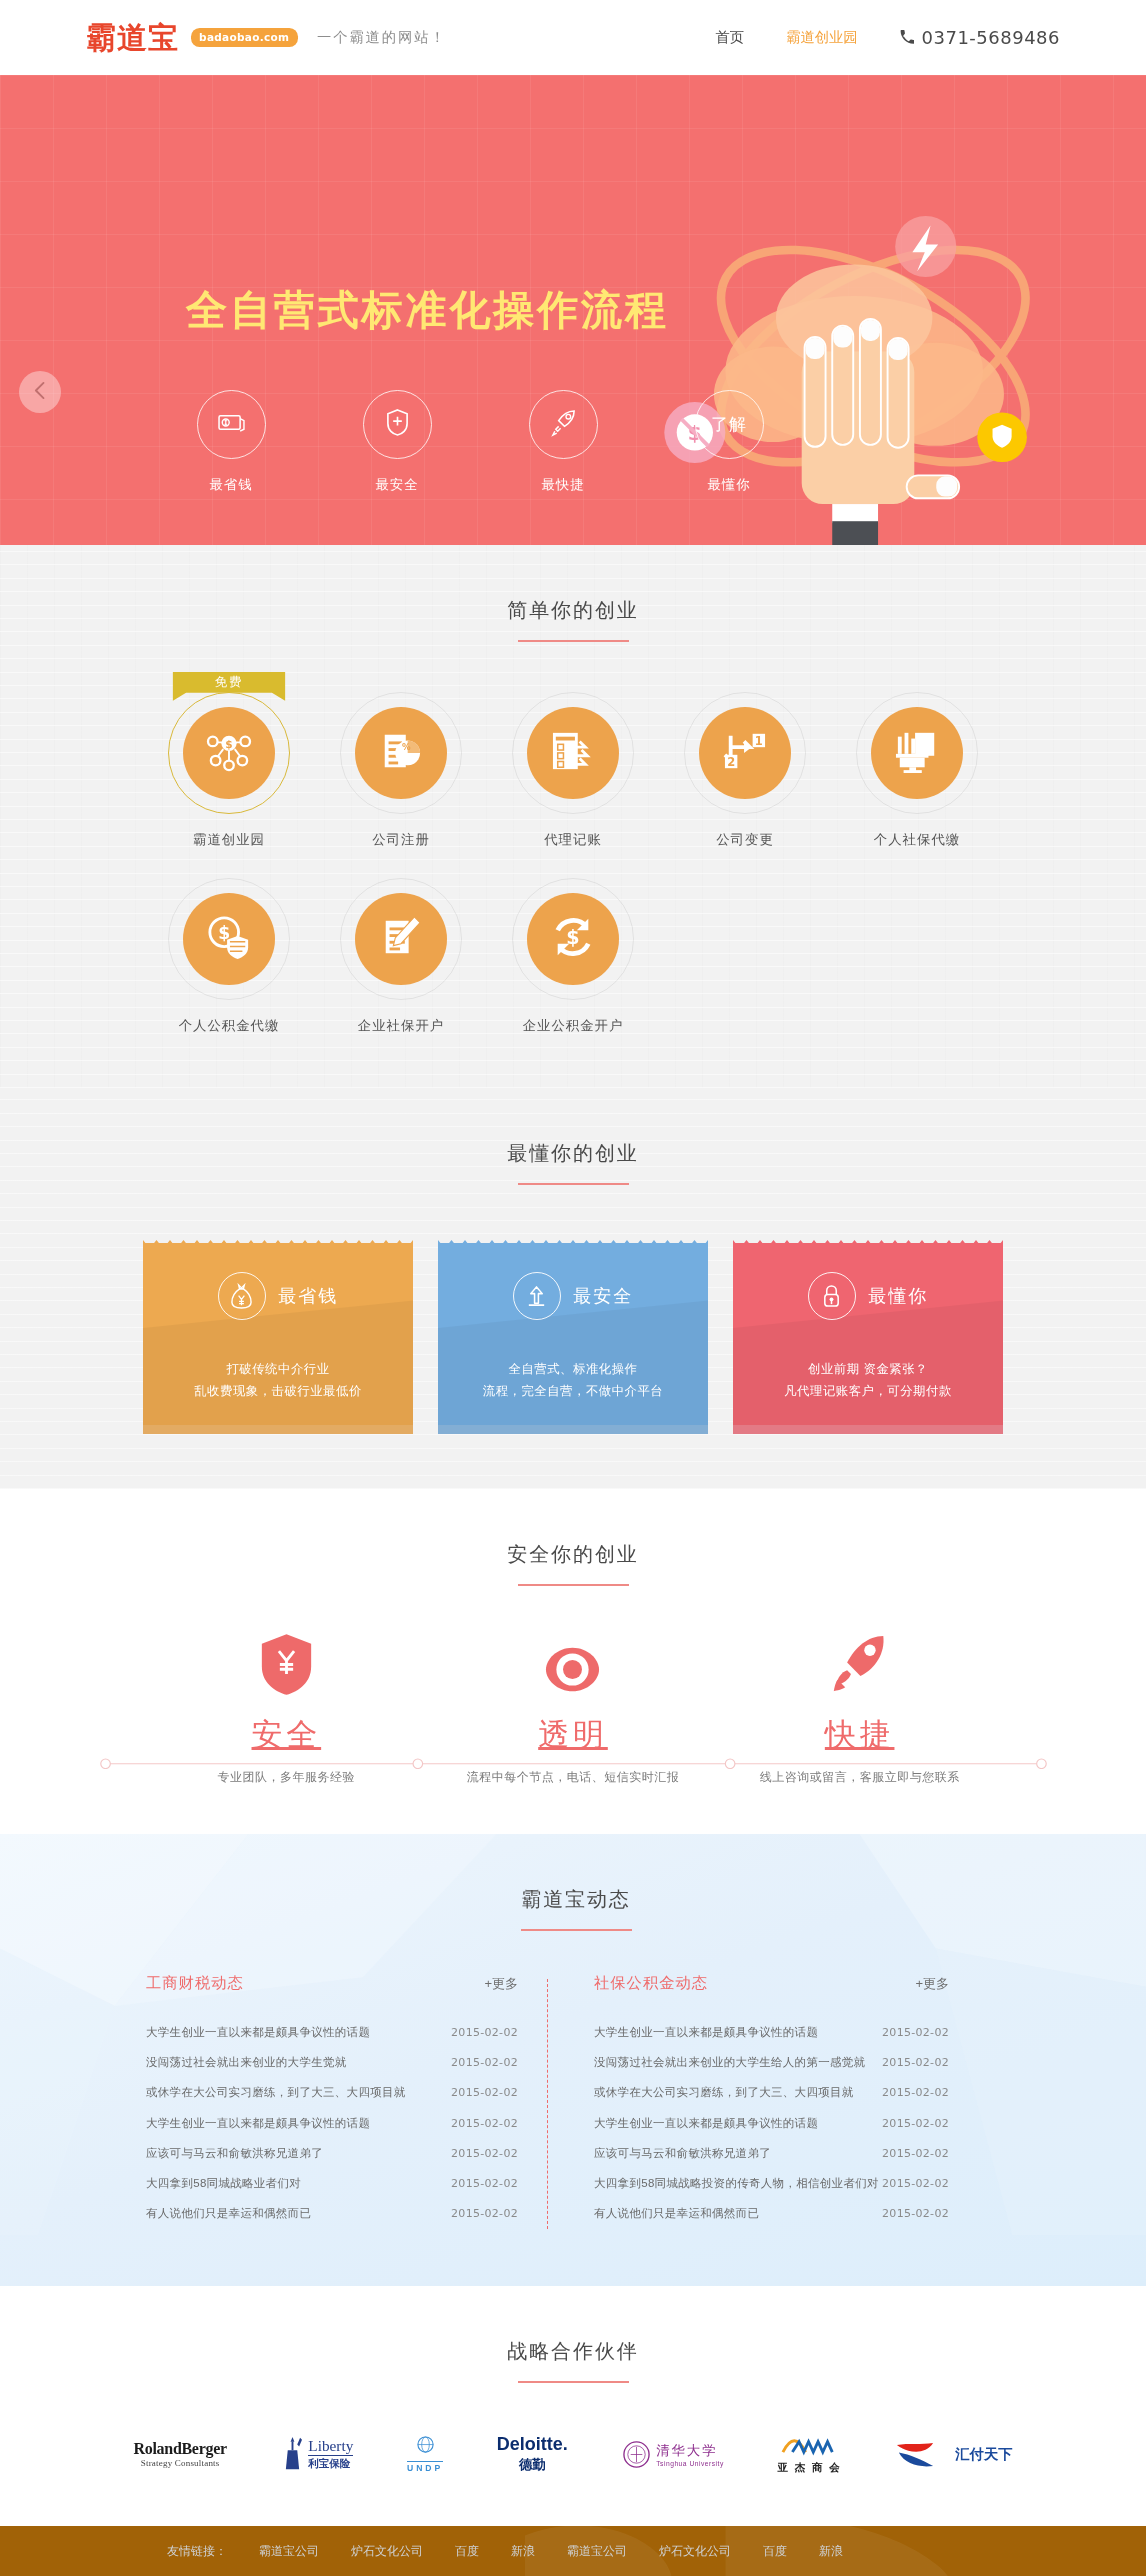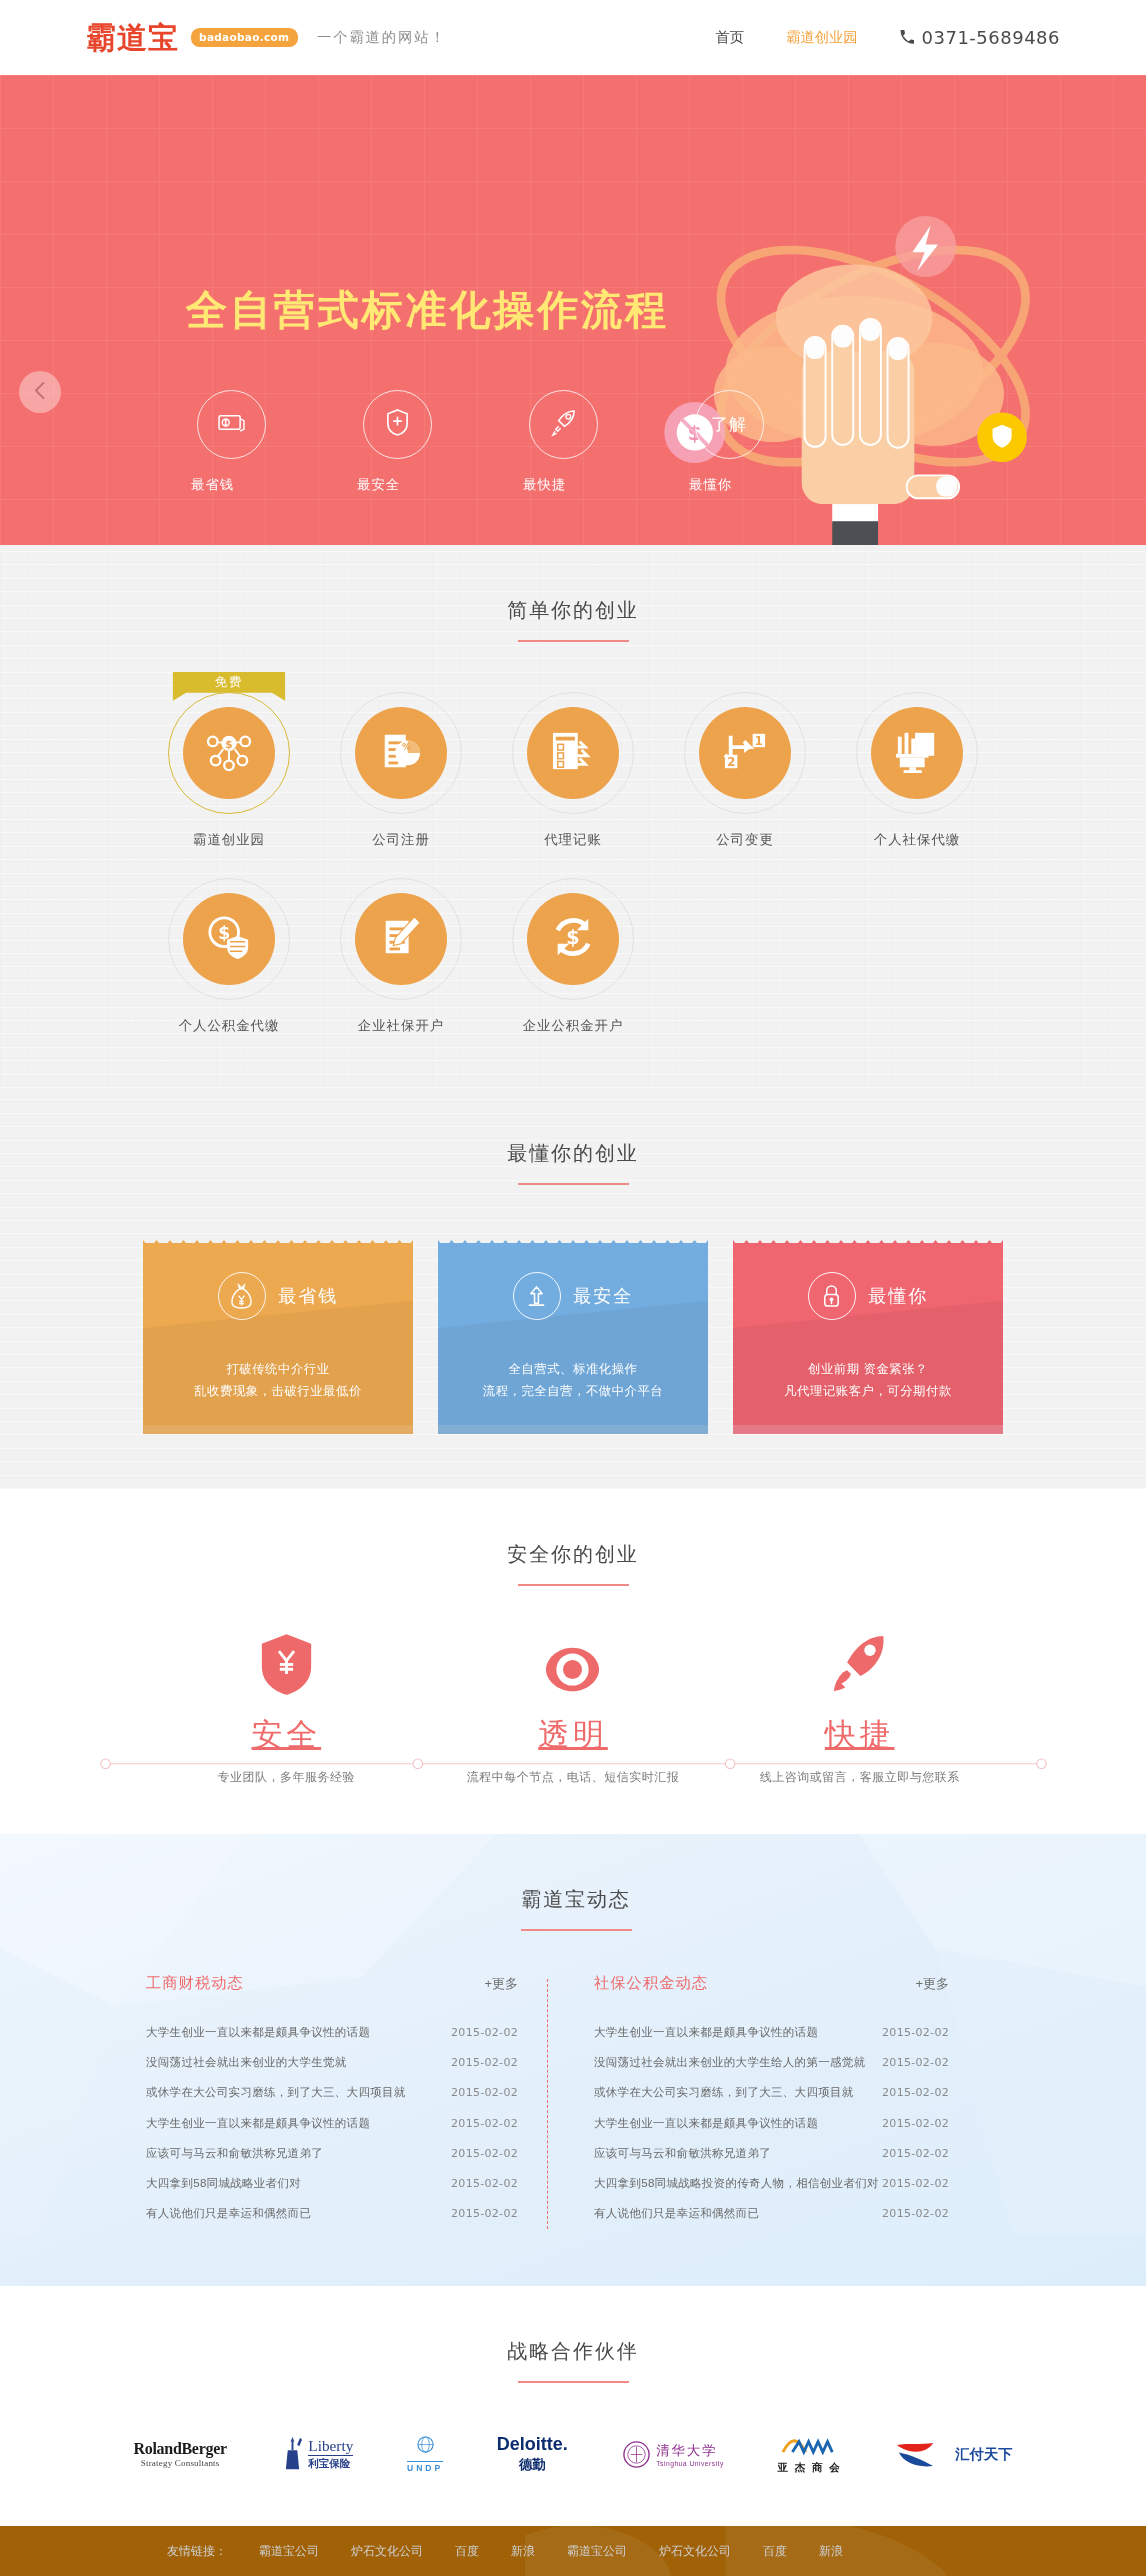--- a/index.html
+++ b/index.html
@@ -47,21 +47,21 @@
       linear-gradient(90deg, rgba(255,255,255,.07) 1px, transparent 1px);
     background-size: 53px 53px;
   }
   .hero-inner { width: 1146px; height: 100%; position: relative; }
   .hero-title {
     position: absolute; left: 186px; top: 208px;
     font-size: 41px; color: #ffe873; font-weight: bold; letter-spacing: 2.9px;
     white-space: nowrap;
   }
   .hero-feats { position: absolute; left: 191px; top: 315px; display: flex; gap: 86px; }
-  .hero-feat { width: 80px; }
+  .hero-feat { width: 80px; text-align: center; }
   .hf-circle {
     width: 69px; height: 69px; margin: 0 auto 17px; border-radius: 50%;
     border: 1.9px solid rgba(255,255,255,.8); display: flex; align-items: center;
     justify-content: center;
   }
   .hf-label { font-size: 13.4px; color: #fff; letter-spacing: 1px; }
   .hf-text { color: #fff; font-size: 17px; letter-spacing: 1px; }
   .hero-art { position: absolute; right: 29px; top: 76px; width: 497px; height: 458px; }
   .carousel-arrow {
     position: absolute; left: 19px; top: 296px; width: 42px; height: 42px;

